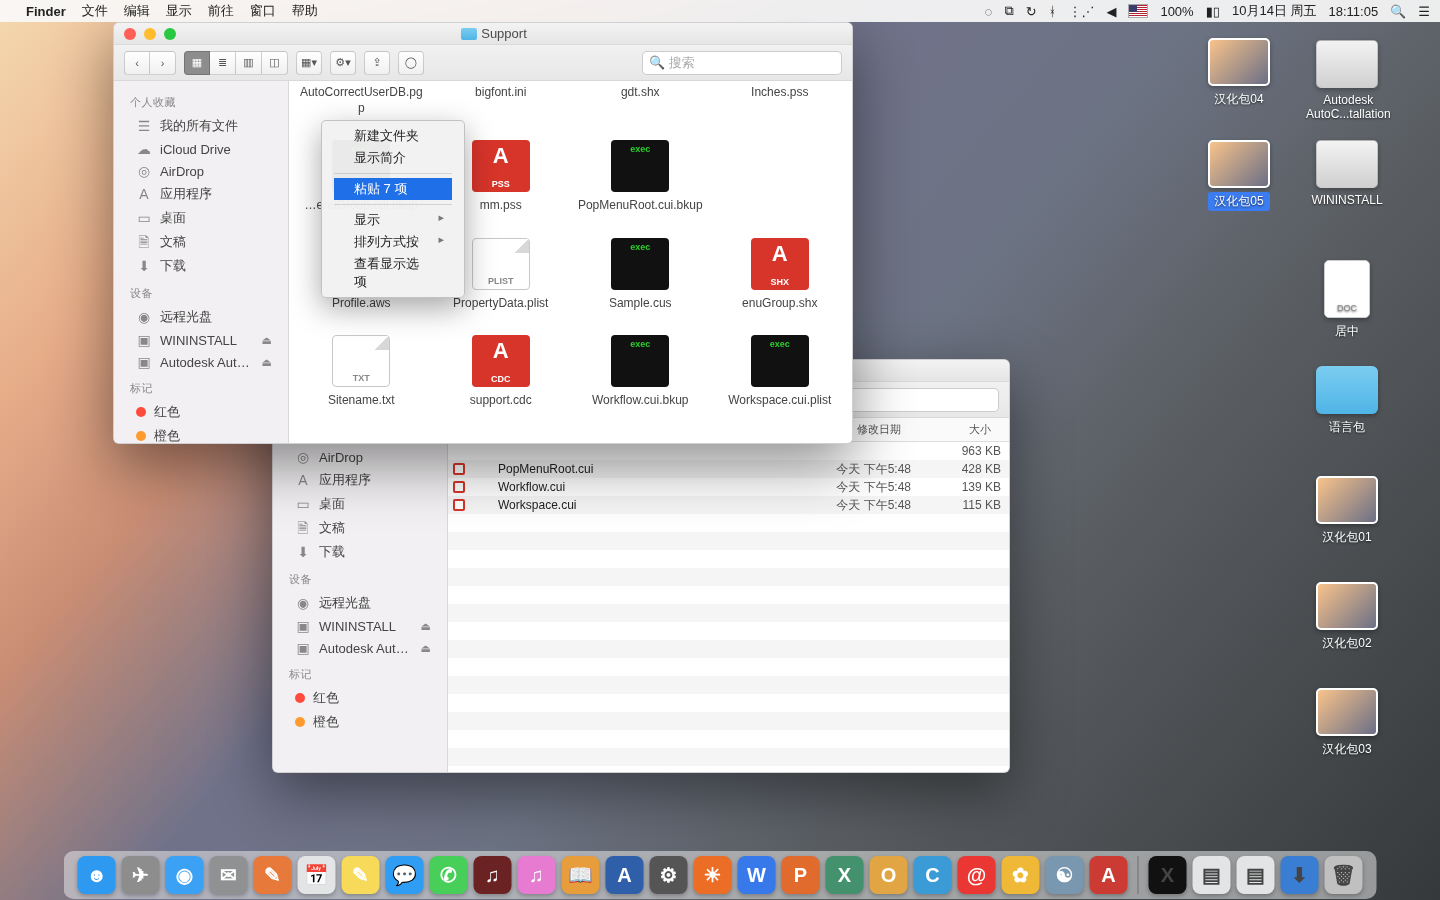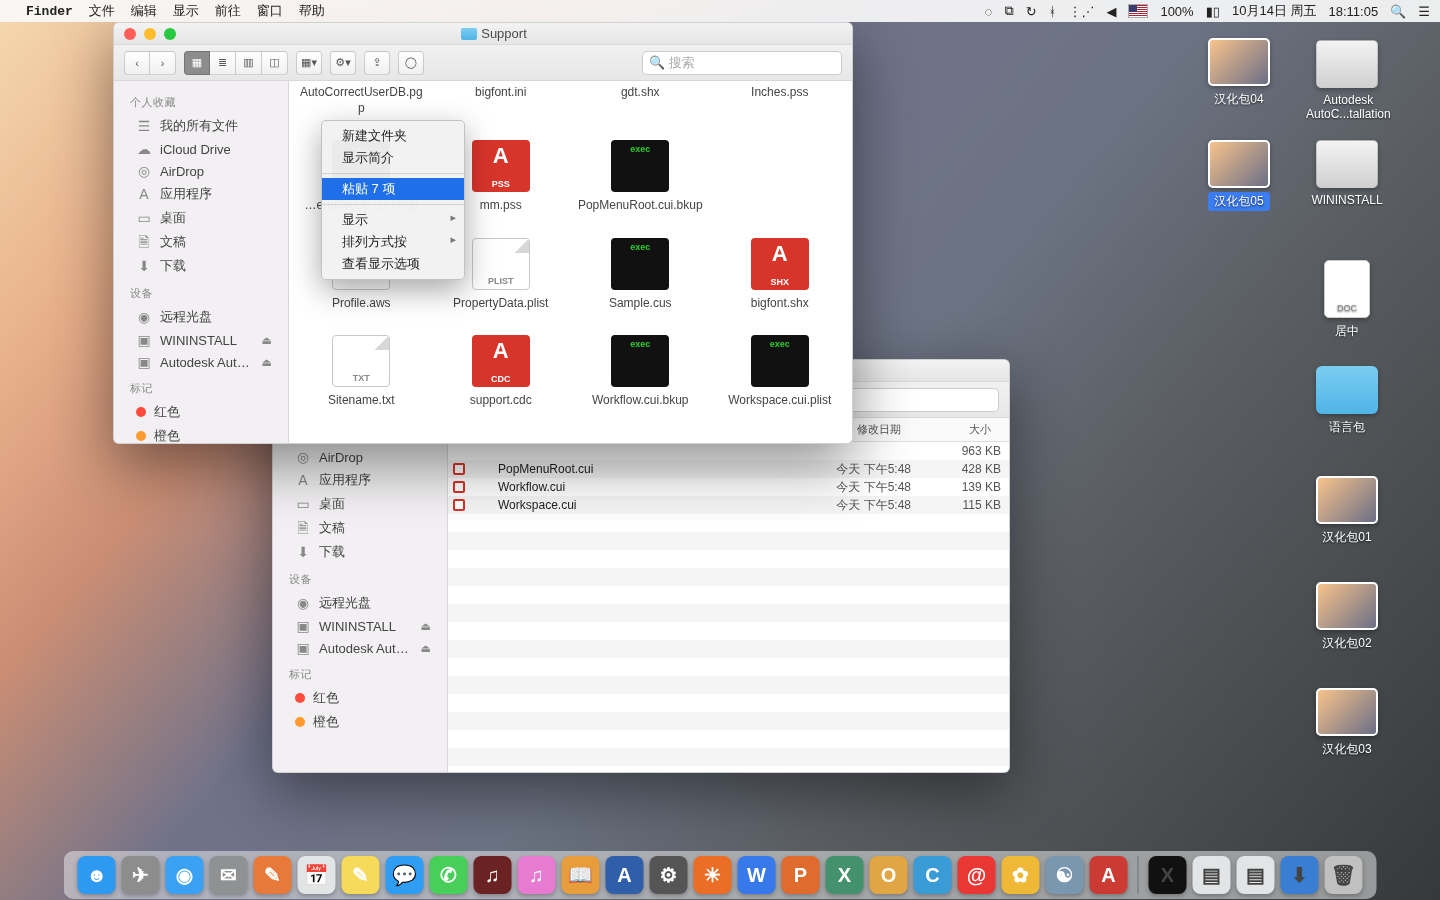--- a/index.html
+++ b/index.html
@@ -2,21 +2,21 @@
 <html><head>
 <meta charset="utf-8">
 <style>
   html,body{margin:0;padding:0;width:1440px;height:900px;overflow:hidden;font-family:"Lucida Grande","Helvetica Neue",Arial,sans-serif;font-size:13px;background:#4a4a4a;color:#222;}
   *{box-sizing:border-box;}
   
   .wallpaper{position:absolute;inset:0;background:linear-gradient(130deg,#f5d9af 0%,#e7ae8a 15%,#c98d74 26%,#70728a 40%,#6c7383 55%,#5a5e62 70%,#35393b 100%);}
   
   .menubar{position:absolute;top:0;left:0;right:0;height:22px;background:rgba(248,248,248,.92);display:flex;align-items:center;padding:0 10px;gap:16px;font-size:13px;color:#222;z-index:50;}
   .menubar .apple{font-size:15px;font-weight:400;}
-  .menubar .bold{font-weight:600;font-family:Liberation Mono, monospace;}
+  .menubar .bold{font-weight:600;}
   .menubar .spacer{flex:1;}
   .menubar .right-icons{display:flex;align-items:center;gap:12px;font-size:13px;}
   .menubar .right-icons span{display:inline-flex;align-items:center;}
   .flag{display:inline-block;width:20px;height:14px;background:linear-gradient(#b22234 0 8%,#fff 8% 16%,#b22234 16% 24%,#fff 24% 32%,#b22234 32% 40%,#fff 40% 48%,#b22234 48% 56%,#fff 56% 64%,#b22234 64% 72%,#fff 72% 80%,#b22234 80% 88%,#fff 88% 100%);position:relative;border:0.5px solid #aaa;}
   .flag::after{content:"";position:absolute;left:0;top:0;width:8px;height:7px;background:#3c3b6e;}
   
   .deskitem{position:absolute;width:94px;text-align:center;color:#fff;text-shadow:0 1px 2px rgba(0,0,0,.7);font-size:12px;z-index:5;}
   .deskitem .icon{width:62px;height:48px;margin:0 auto 4px;border-radius:5px;background:#d9d9d9;box-shadow:0 2px 5px rgba(0,0,0,.3);}
   .deskitem.folder .icon{background:linear-gradient(#7bcdf1,#4fb4e6);border-radius:6px;}
   .deskitem.disk .icon{background:linear-gradient(#f3f3f3,#d0d0d0);border:1px solid rgba(0,0,0,.15);}
@@ -64,21 +64,21 @@
   .rows{font-size:12px;}
   .row{display:flex;align-items:center;height:18px;padding-right:8px;}
   .row:nth-child(even){background:#f5f5f5;}
   .row .fi{width:22px;display:flex;justify-content:center;}
   .row .fi b{display:inline-block;width:12px;height:12px;background:#d7342a;border-radius:2px;position:relative;}
   .row .fi b::after{content:"";position:absolute;inset:2px;background:#fff;}
   .row .fname{flex:1;padding-left:4px;margin-left:24px;}
   .row .fdate{width:210px;text-align:right;color:#555;}
   .row .fsize{width:90px;text-align:right;color:#555;}
   
-  .ctxmenu{position:absolute;width:144px;background:rgba(242,242,242,.97);border:1px solid rgba(0,0,0,.2);border-radius:5px;box-shadow:0 10px 30px rgba(0,0,0,.35);padding:4px 0;z-index:45;font-size:13px;}
+  .ctxmenu{position:absolute;width:144px;background:rgba(242,242,242,.97);border:1px solid rgba(0,0,0,.2);border-radius:5px;box-shadow:0 10px 30px rgba(0,0,0,.35);padding:4px 12px;z-index:45;font-size:13px;}
   .ctxmenu .mi{padding:2px 22px 2px 20px;position:relative;}
   .ctxmenu .mi.hl{background:#1f6fe8;color:#fff;}
   .ctxmenu hr{border:none;border-top:1px solid rgba(0,0,0,.12);margin:4px 0;}
   .ctxmenu .mi.sub::after{content:"▸";position:absolute;right:8px;top:2px;font-size:11px;color:#777;}
   
   .dock{position:absolute;bottom:1px;left:50%;transform:translateX(-50%);background:rgba(230,230,230,.55);border-radius:10px;padding:5px 14px;display:flex;gap:6px;align-items:flex-end;backdrop-filter:blur(6px);z-index:60;}
   .dock .app{width:38px;height:38px;border-radius:8px;box-shadow:0 2px 4px rgba(0,0,0,.25);display:flex;align-items:center;justify-content:center;font-size:20px;color:#fff;font-weight:700;}
   .dock .sepv{width:1px;height:38px;background:rgba(0,0,0,.3);margin:0 4px;}
   .eject{font-size:11px;color:#888;margin-left:auto;}
 </style>
@@ -451,21 +451,21 @@
           <div class="cell">
             <div class="plate docfile">PLIST</div>
             <div class="nm">PropertyData.plist</div>
           </div>
           <div class="cell">
             <div class="plate exec">exec</div>
             <div class="nm">Sample.cus</div>
           </div>
           <div class="cell">
             <div class="plate red">SHX</div>
-            <div class="nm">bigfont.shx</div>
+            <div class="nm">enuGroup.shx</div>
           </div>
           <div class="cell">
             <div class="plate docfile">TXT</div>
             <div class="nm">Sitename.txt</div>
           </div>
           <div class="cell">
             <div class="plate red">CDC</div>
             <div class="nm">support.cdc</div>
           </div>
           <div class="cell">

